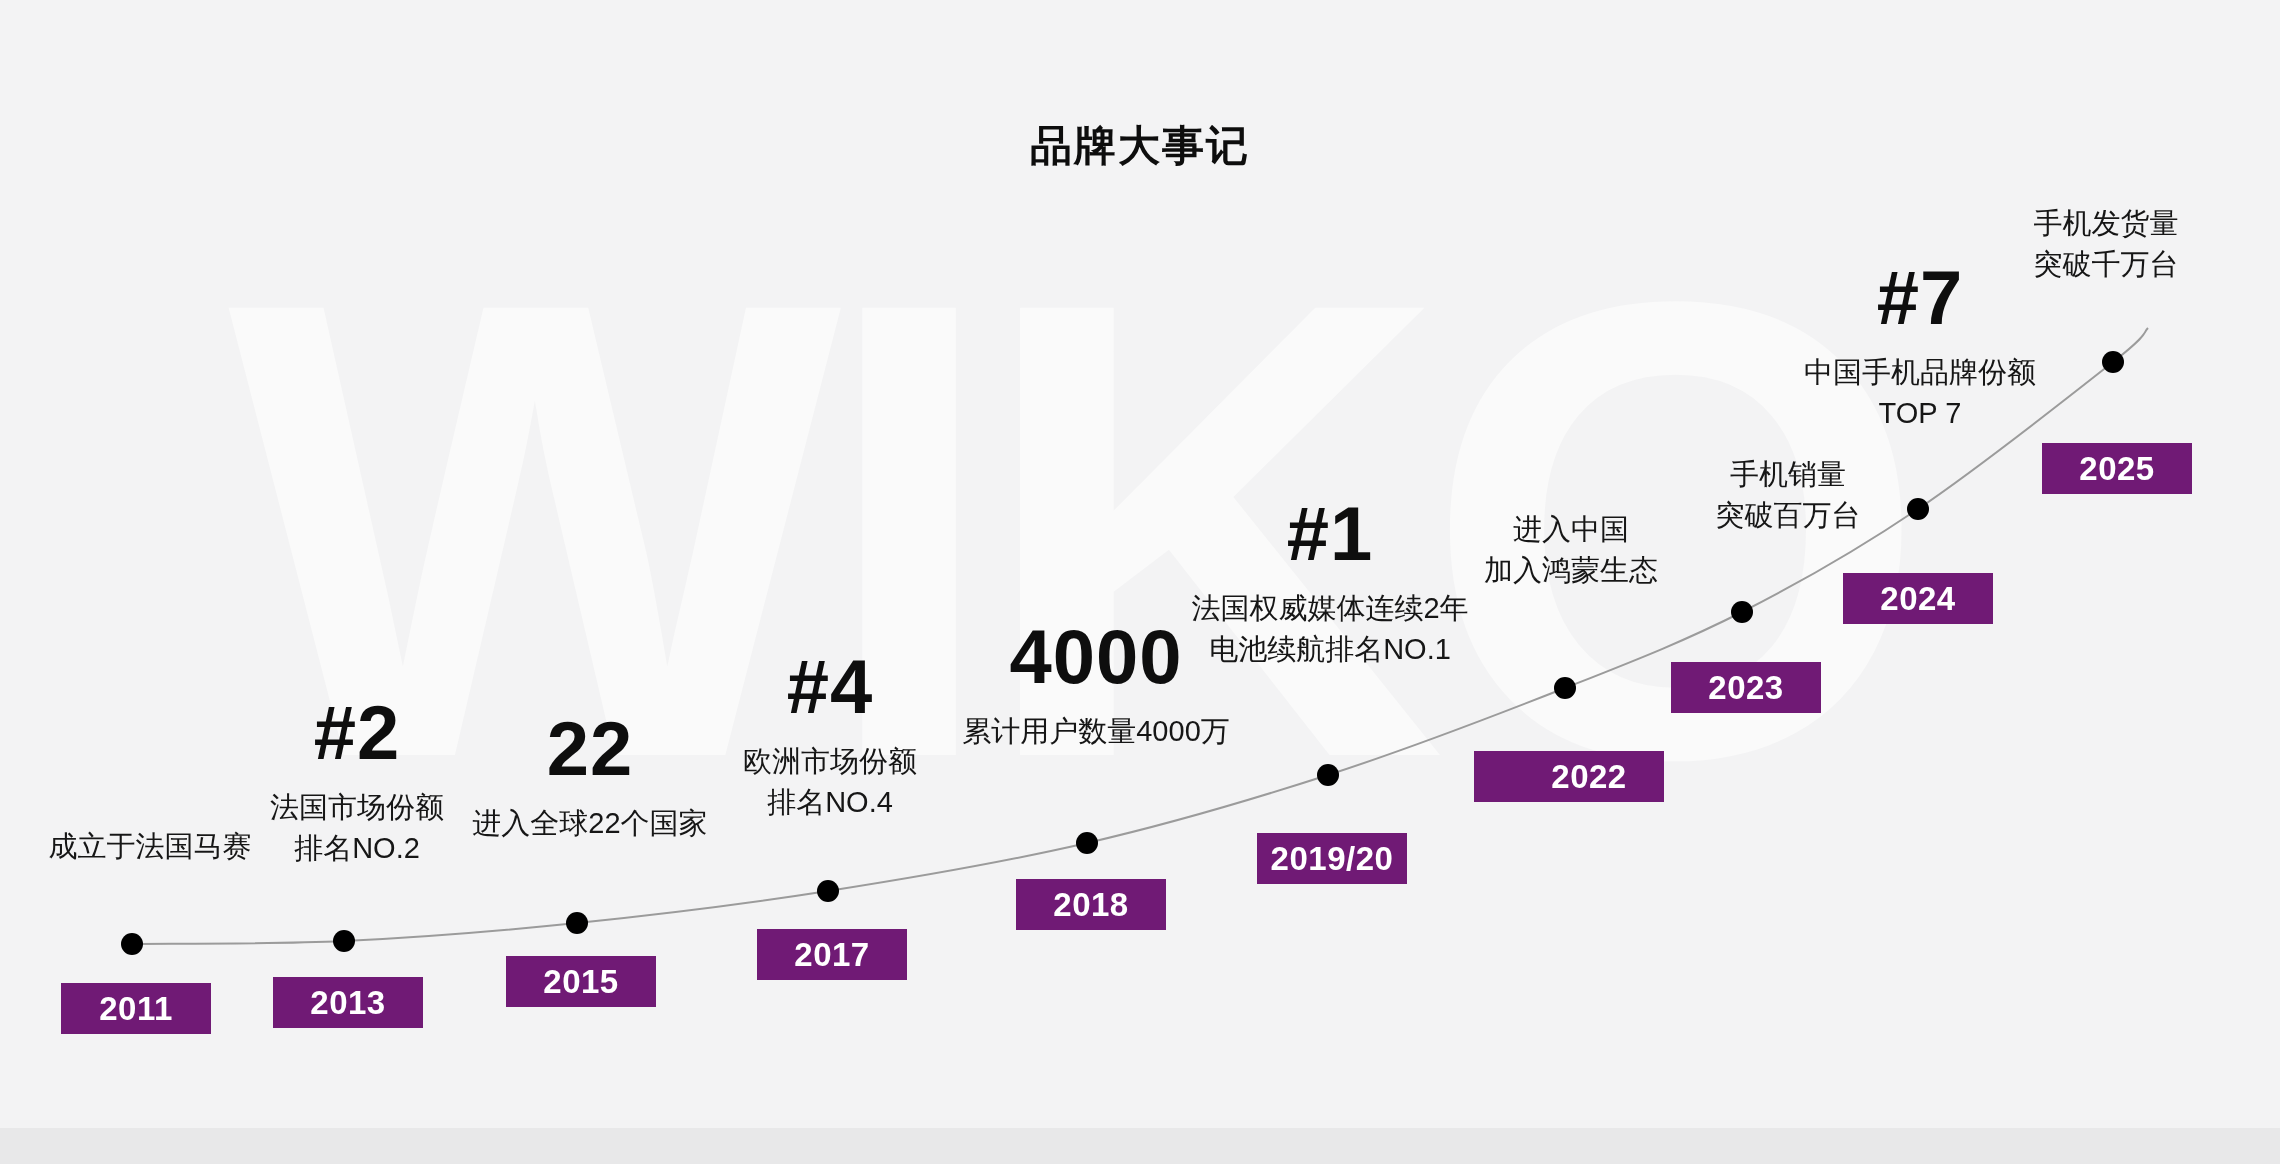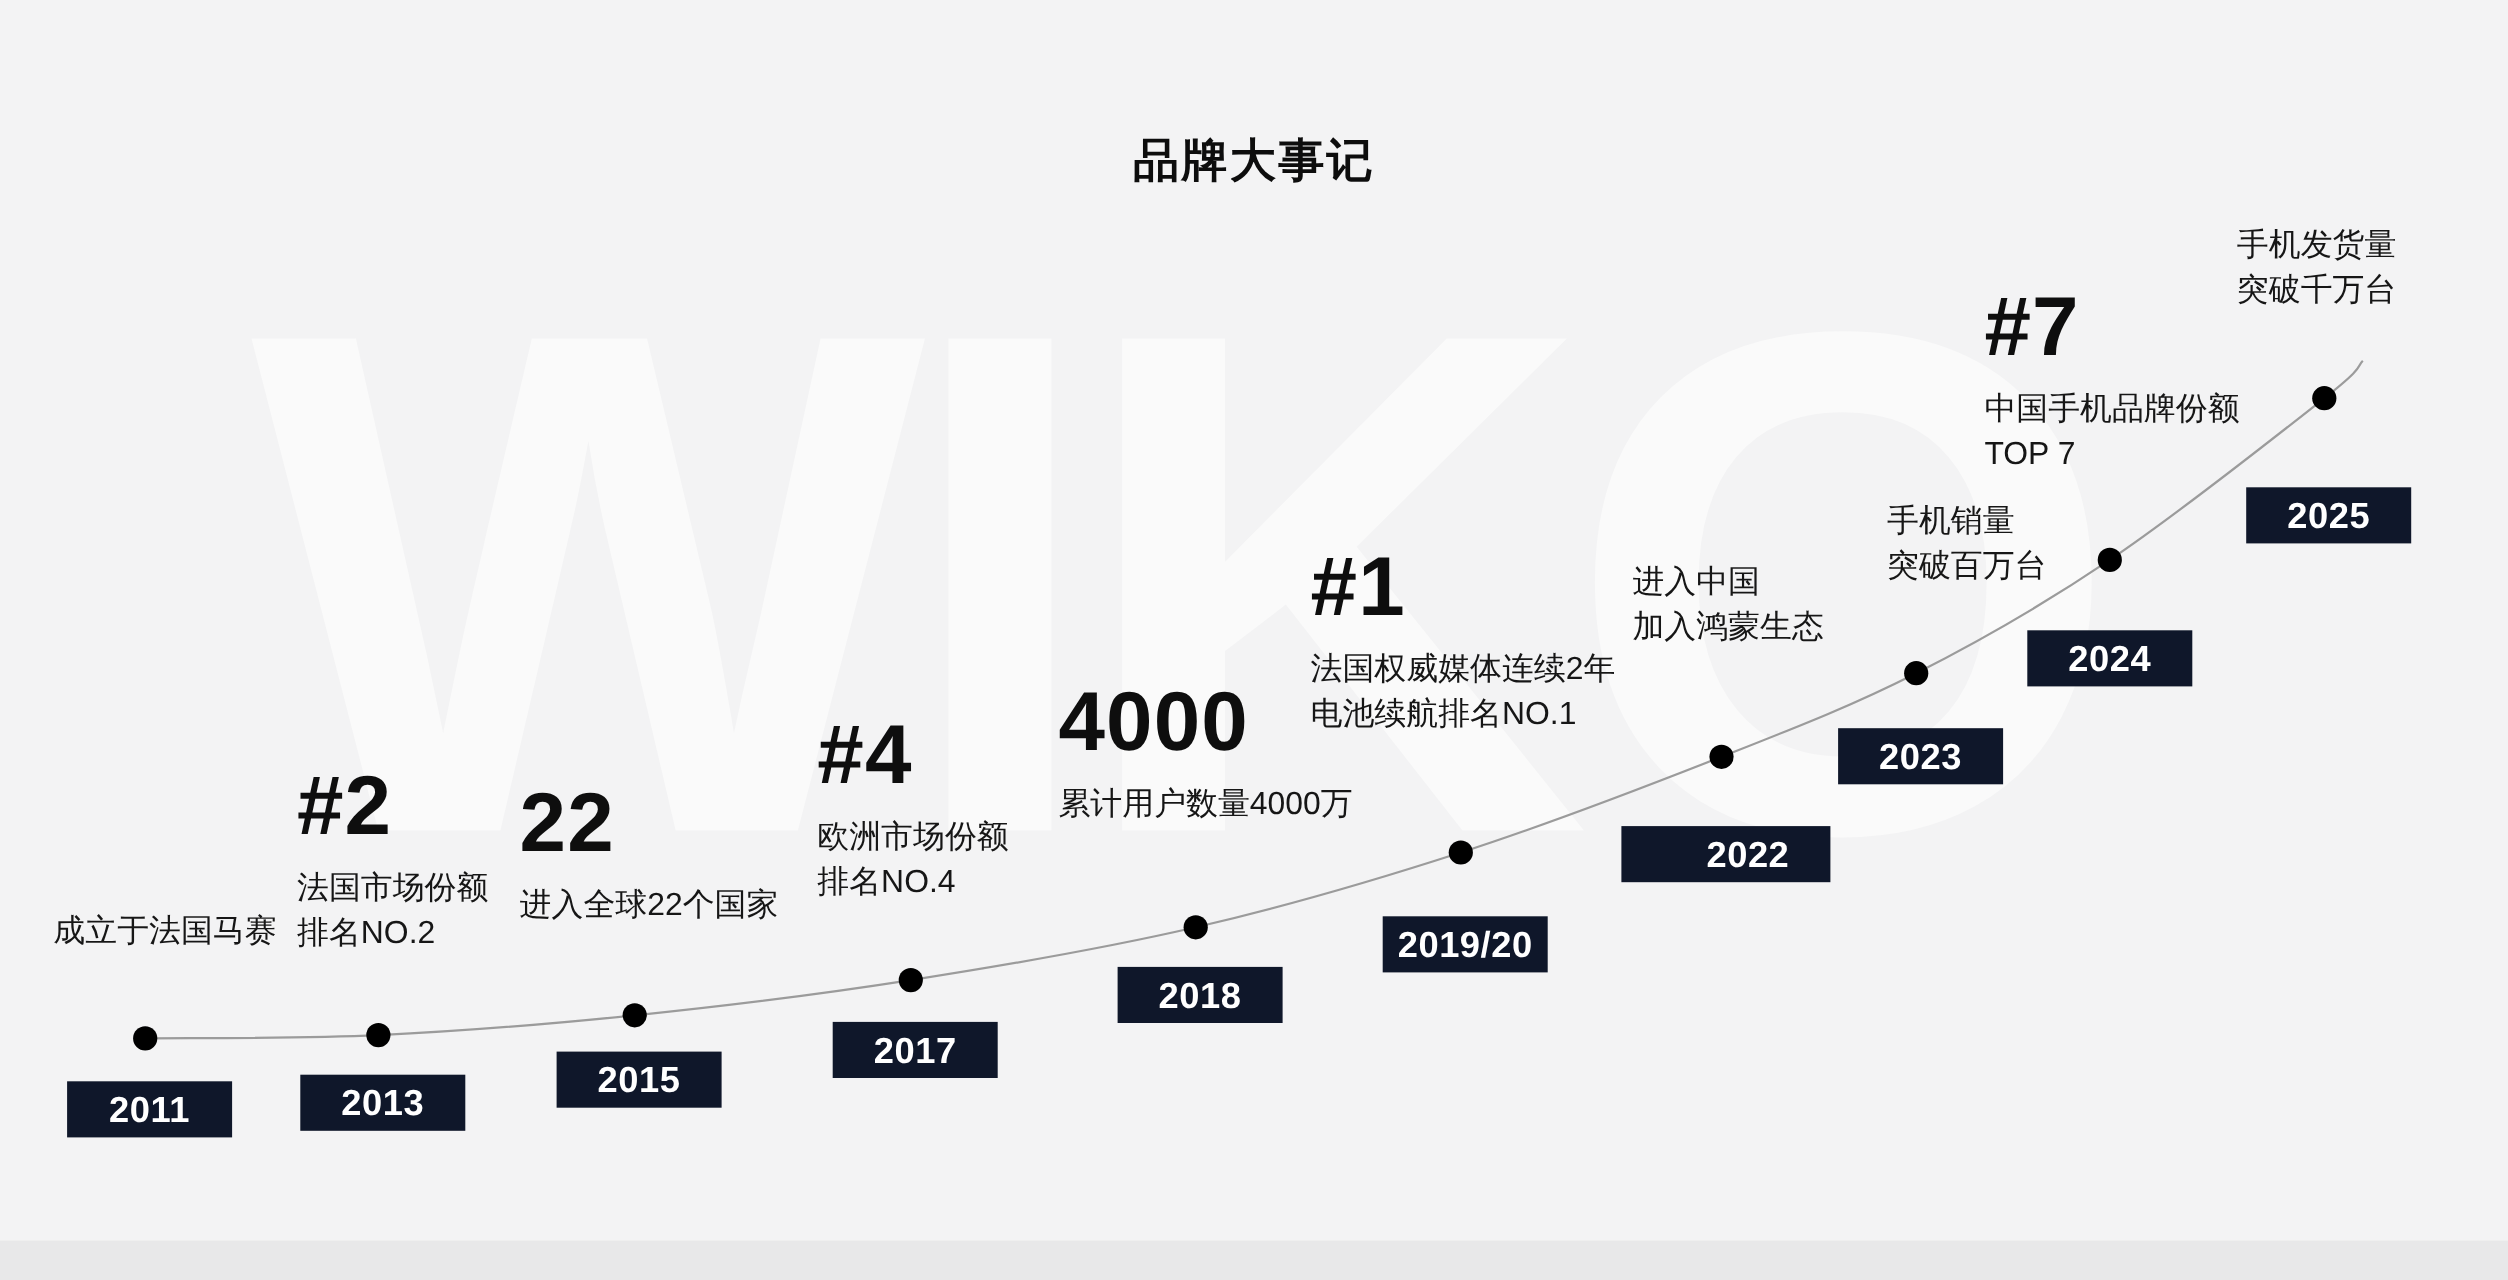--- a/index.html
+++ b/index.html
@@ -41,20 +41,21 @@
     letter-spacing: 2px;
   }
   #curve-svg {
     position: absolute;
     left: 0;
     top: 0;
   }
   .ms-text {
     position: absolute;
     transform: translateX(-50%);
+    text-align: center;
     white-space: nowrap;
   }
   .ms-headline {
     font-size: 76px;
     font-weight: 800;
     line-height: 1;
     color: #0e0e0e;
     margin: 0 0 16px 0;
     letter-spacing: 1px;
   }
@@ -62,21 +63,21 @@
     font-size: 29px;
     font-weight: 500;
     line-height: 41px;
     color: #161616;
   }
   .ms-badge {
     position: absolute;
     transform: translateX(-50%);
     width: 150px;
     height: 51px;
-    background: #0f172a;
+    background: #701a75;
     color: #ffffff;
     font-size: 33px;
     font-weight: 600;
     letter-spacing: 0.5px;
     display: flex;
     align-items: center;
     justify-content: center;
   }
 </style>
 </head>

